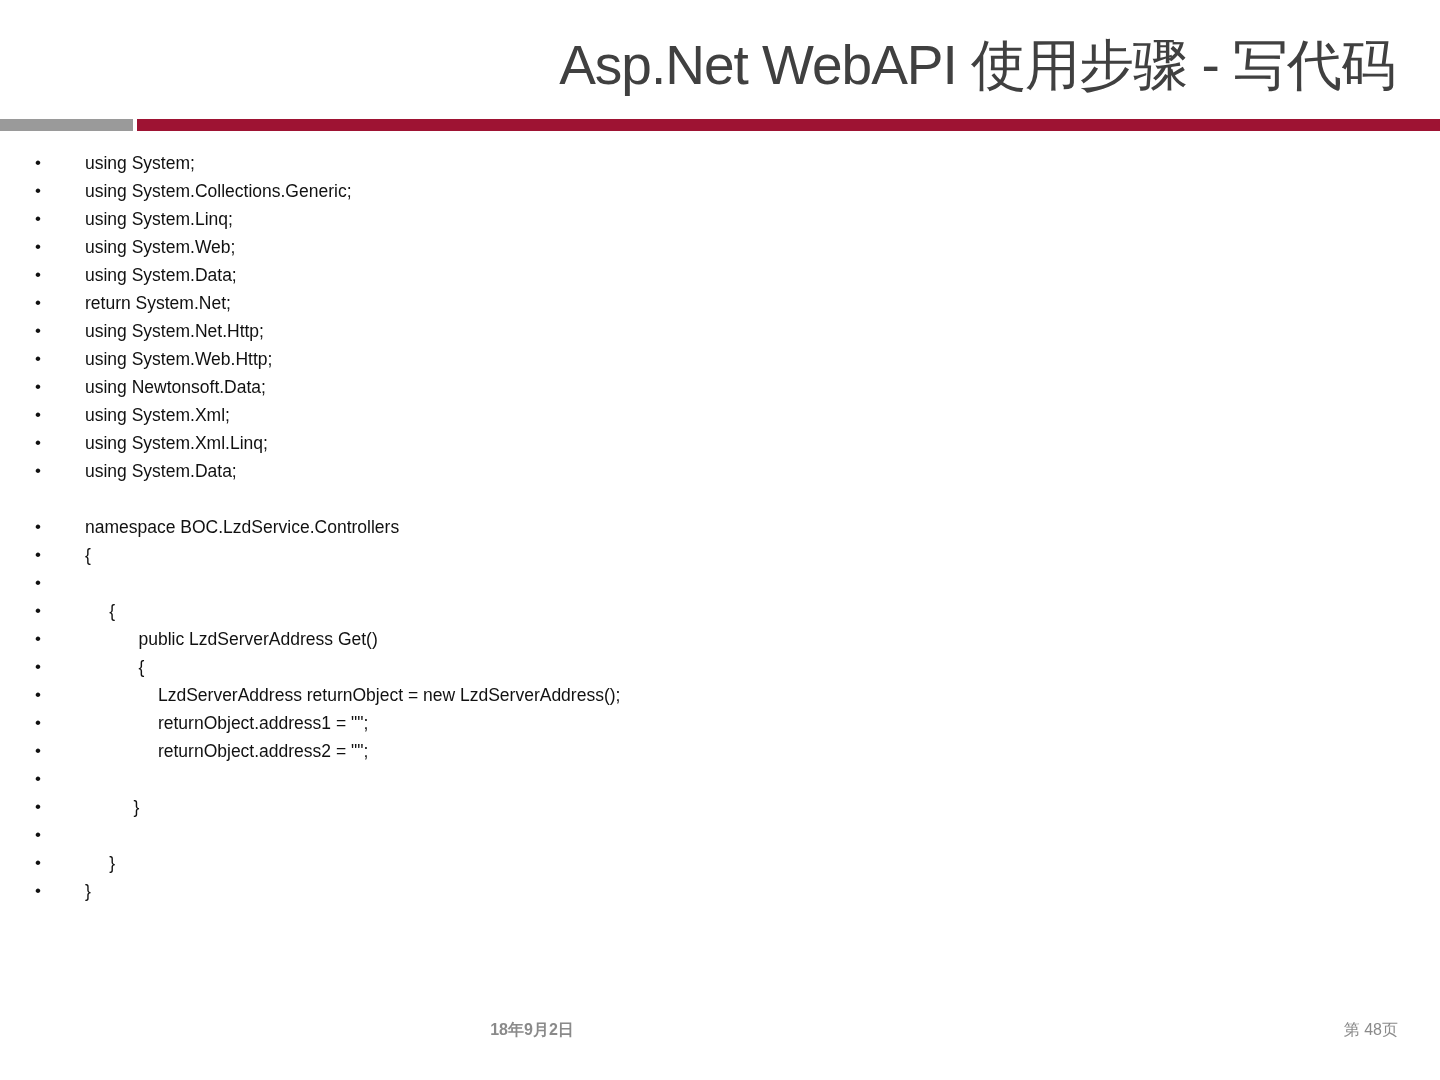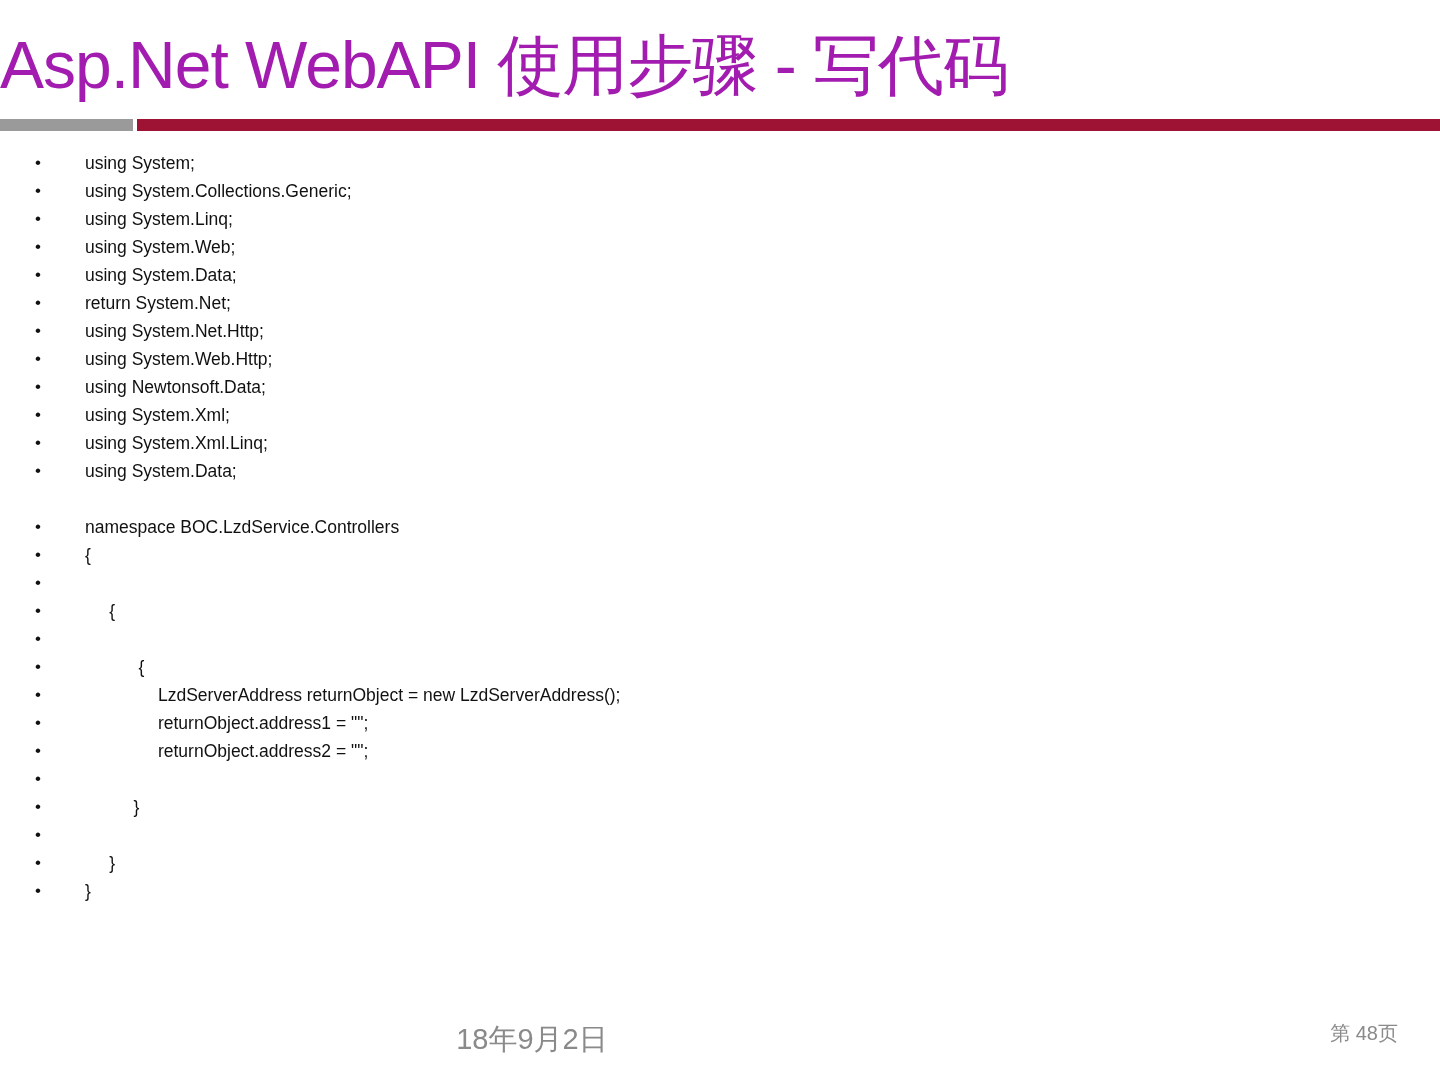--- a/index.html
+++ b/index.html
@@ -15,25 +15,25 @@
     position: relative;
     width: 1440px;
     height: 1080px;
     background: #ffffff;
   }
   .slide-title {
     position: absolute;
     top: 30px;
     right: 45px;
     left: 0;
-    text-align: left;
-    font-size: 66px;
+    text-align: right;
+    font-size: 55px;
     line-height: 70px;
     letter-spacing: -1px;
-    color: #a21caf;
+    color: #404040;
     white-space: nowrap;
   }
   .divider {
     position: absolute;
     top: 119px;
     left: 0;
     width: 1440px;
     height: 12px;
   }
   .divider-gray {
@@ -77,30 +77,31 @@
   .code-text {
     flex: 0 0 auto;
     white-space: pre;
   }
   .footer-date {
     position: absolute;
     top: 1020px;
     left: 332px;
     width: 400px;
     text-align: center;
-    font-size: 29px;
+    font-size: 16px;
     color: #8a8a8a;
     white-space: nowrap;
+    font-weight: bold;
   }
   .footer-page {
     position: absolute;
     top: 1020px;
     right: 42px;
     text-align: left;
-    font-size: 20px;
+    font-size: 16px;
     color: #8a8a8a;
     white-space: nowrap;
   }
 </style>
 </head>
 <body>
 
 <div class="slide">
 
   <div class="slide-title">Asp.Net WebAPI 使用步骤 - 写代码</div>
@@ -173,20 +174,21 @@
   </div>
       <div class="code-line">
     <span class="bullet">•</span>
   </div>
       <div class="code-line">
     <span class="bullet">•</span>
     <span class="code-text">     {</span>
   </div>
       <div class="code-line">
     <span class="bullet">•</span>
+    <span class="code-text">           public LzdServerAddress Get()</span>
   </div>
       <div class="code-line">
     <span class="bullet">•</span>
     <span class="code-text">           {</span>
   </div>
       <div class="code-line">
     <span class="bullet">•</span>
     <span class="code-text">               LzdServerAddress returnObject = new LzdServerAddress();</span>
   </div>
       <div class="code-line">

